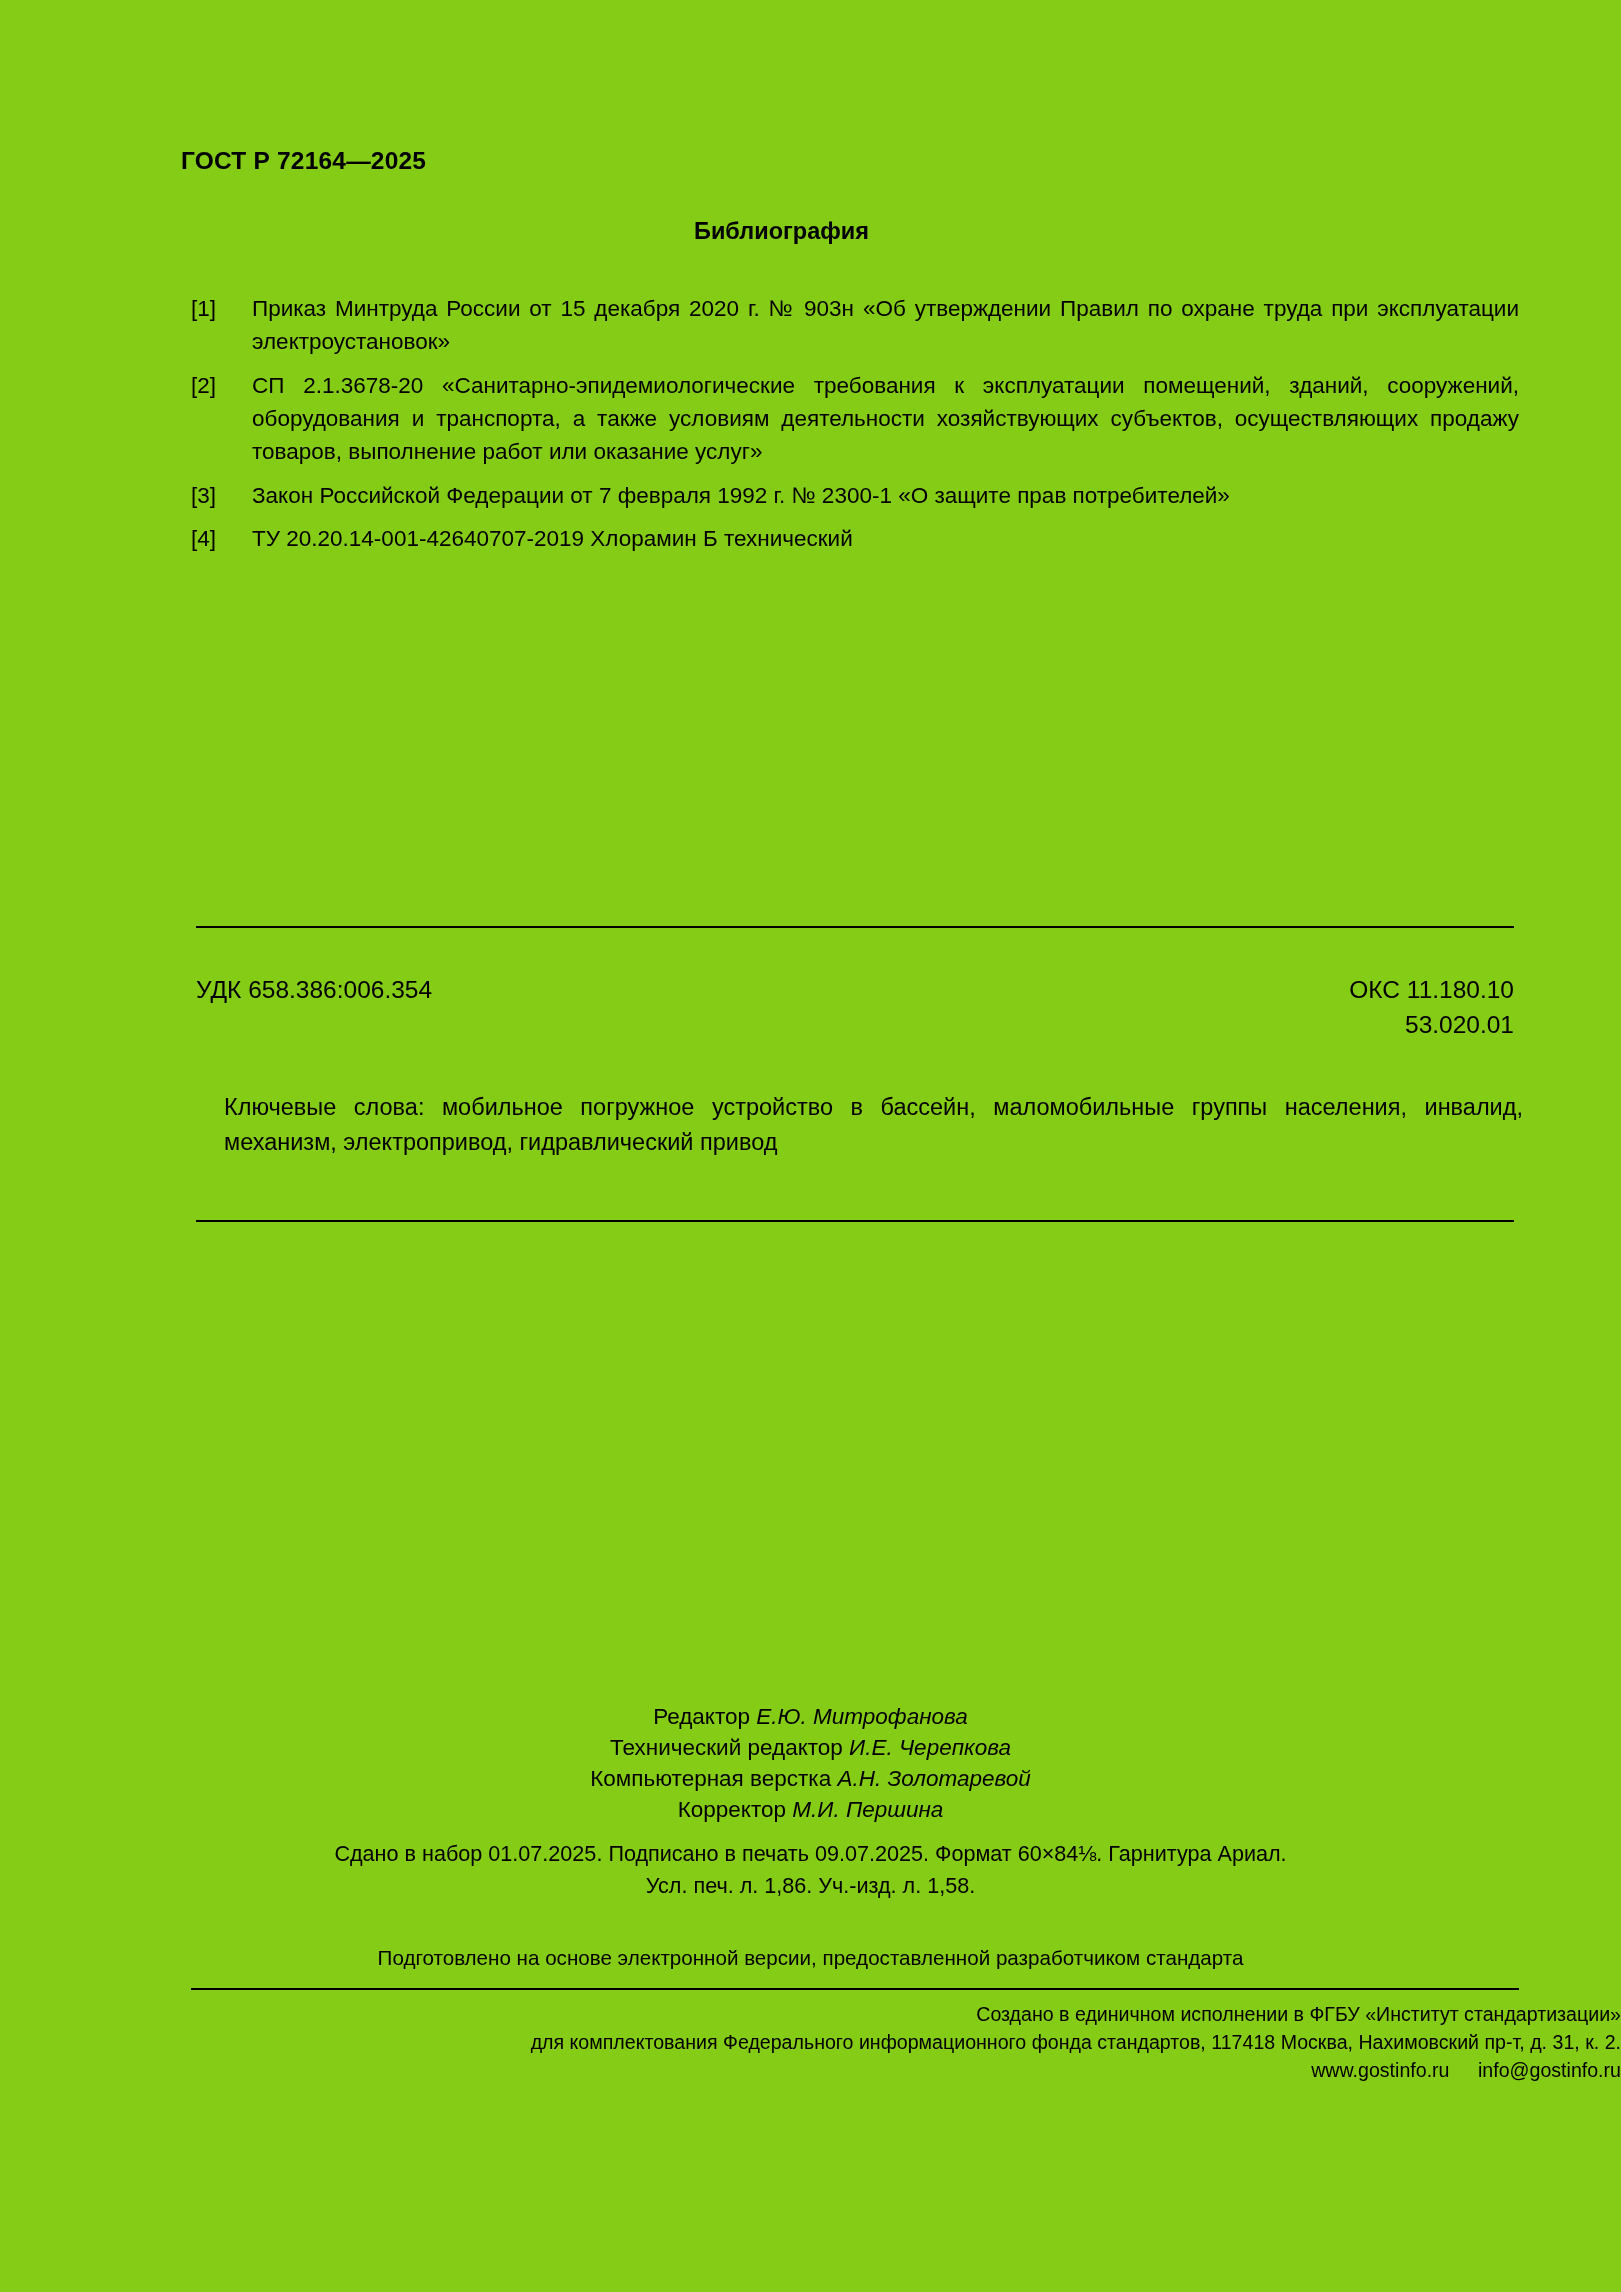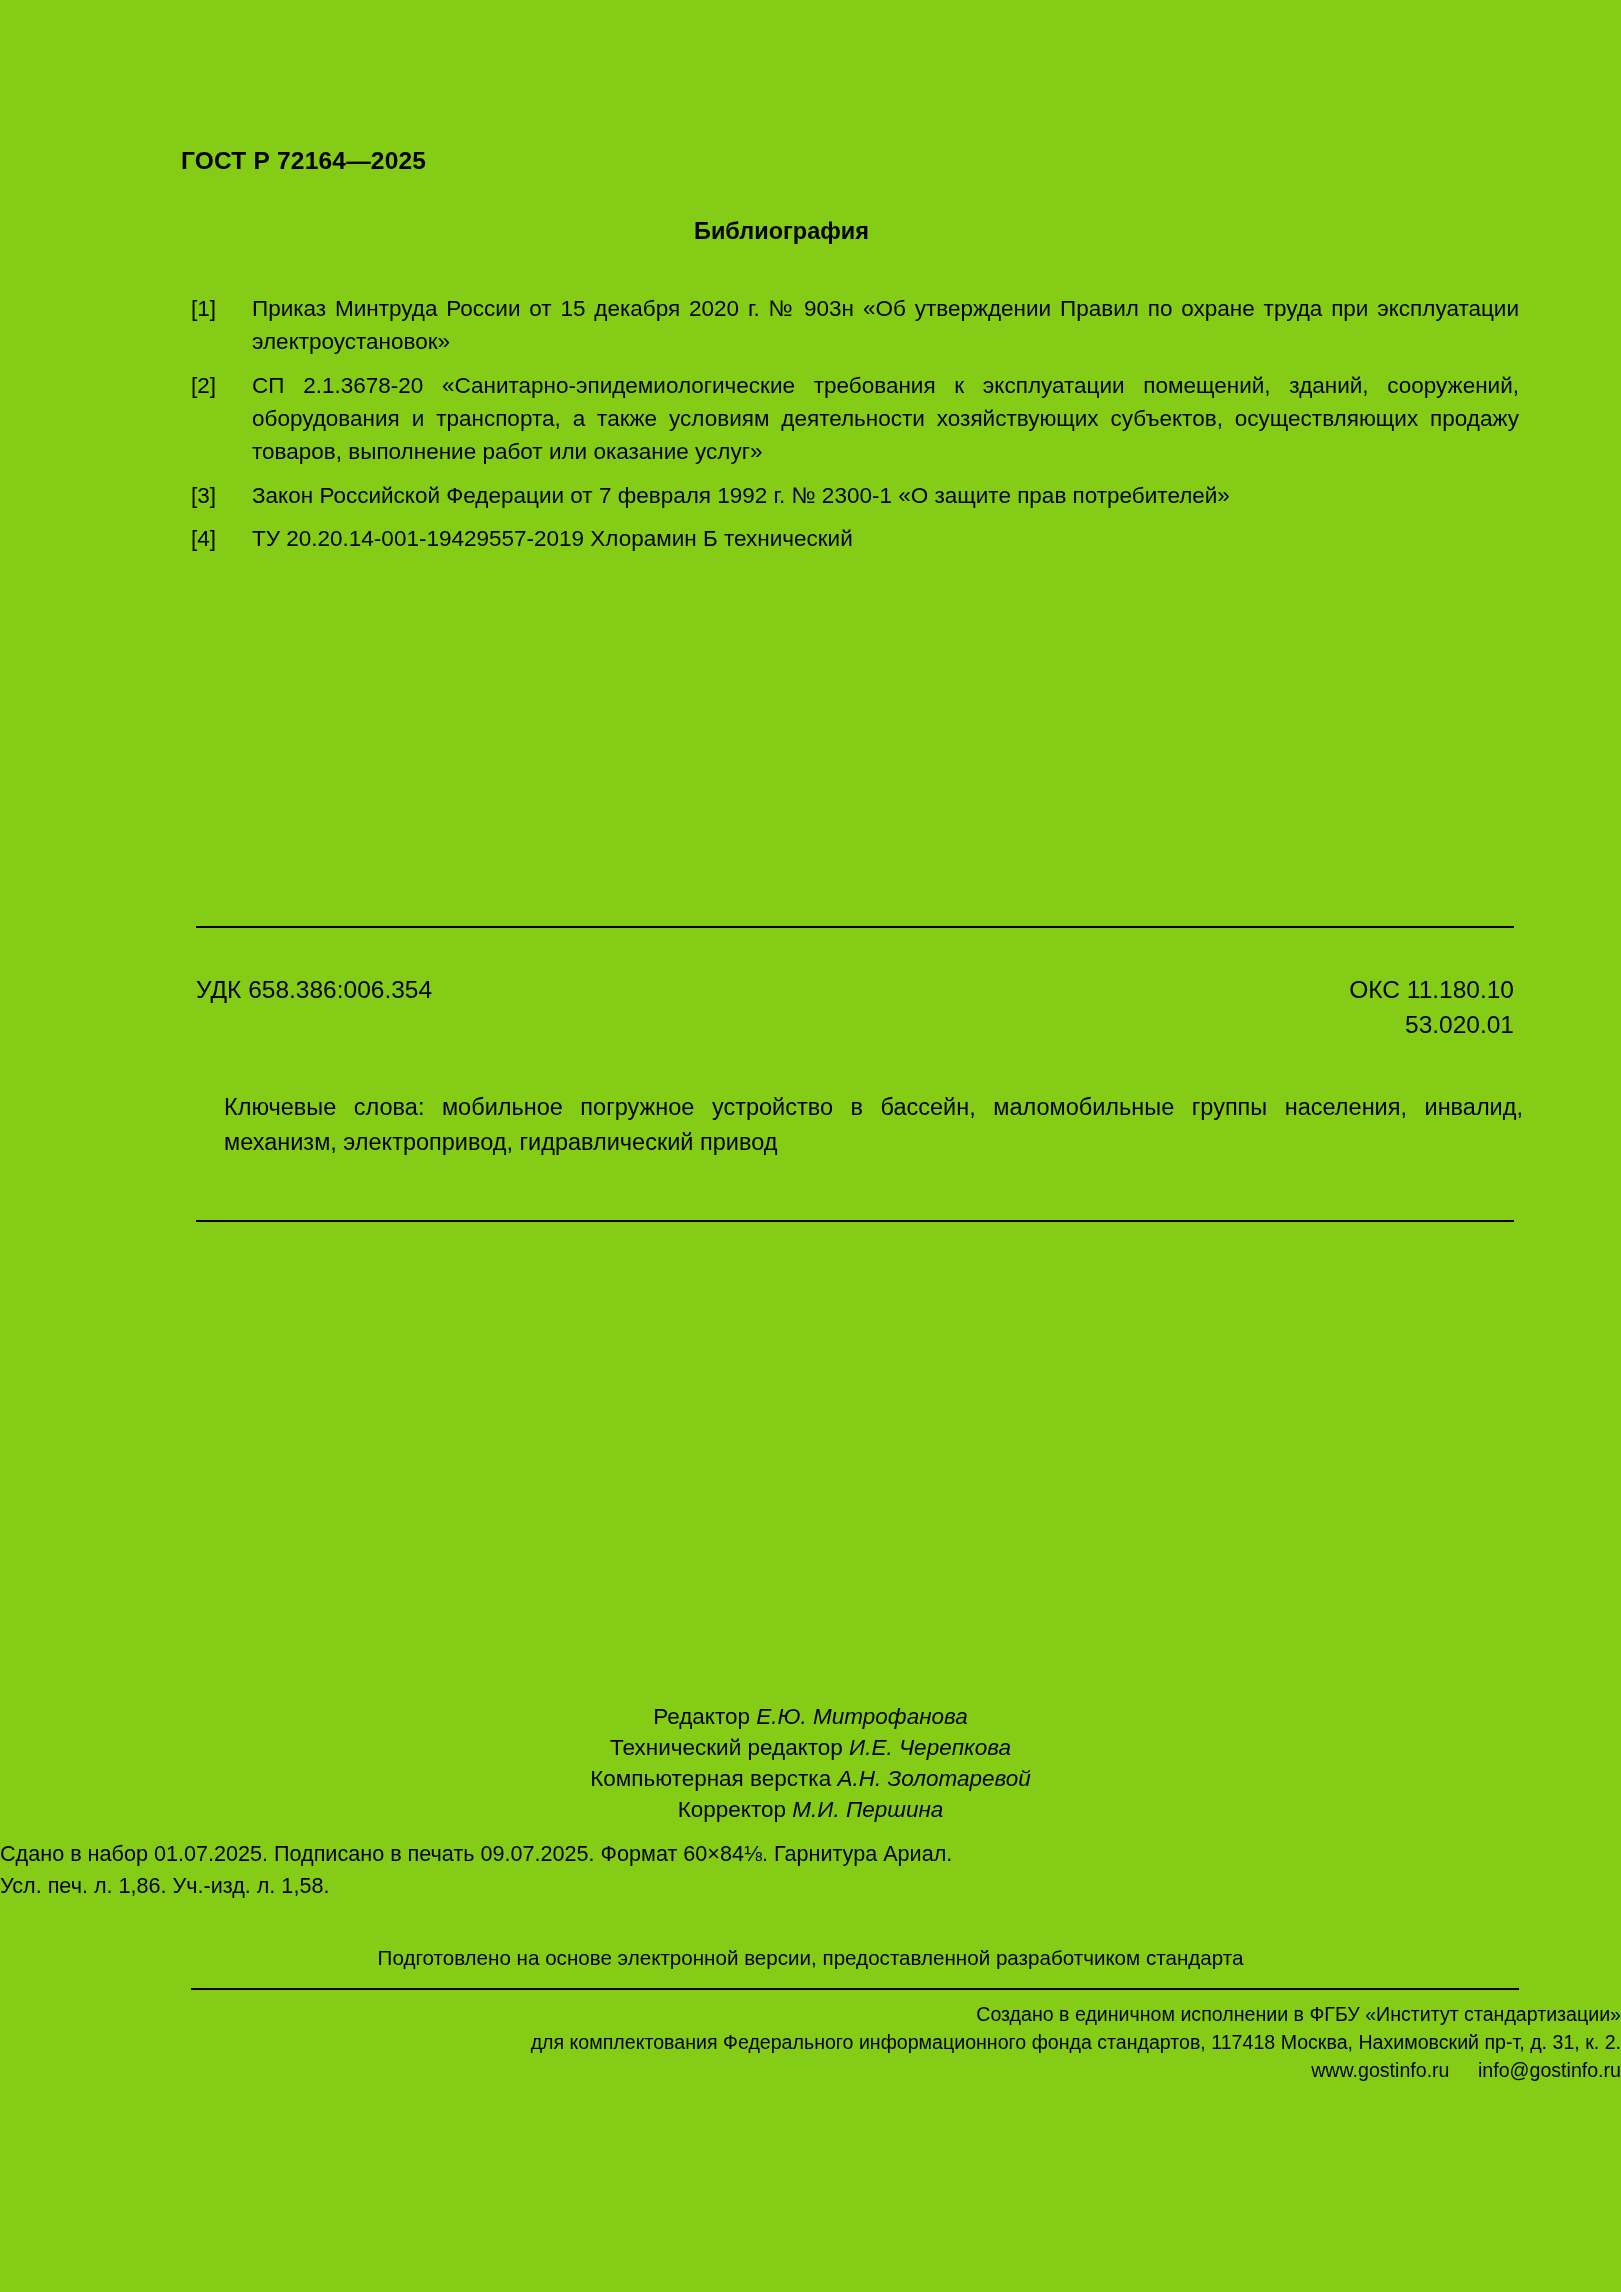--- a/index.html
+++ b/index.html
@@ -119,20 +119,21 @@
   }
   .credits .nm {
     font-style: italic;
   }
 
   .print-info {
     position: absolute;
     top: 1838px;
     left: 0;
     width: 1621px;
+    text-align: center;
     font-size: 21.6px;
     line-height: 32px;
   }
 
   .prepared {
     position: absolute;
     top: 1946px;
     left: 0;
     width: 1621px;
     text-align: center;
@@ -178,21 +179,21 @@
     <div class="biblio-item">
       <div class="biblio-num">[2]</div>
       <div class="biblio-text">СП 2.1.3678-20 «Санитарно-эпидемиологические требования к эксплуатации помещений, зданий, сооруже­ний, оборудования и транспорта, а также условиям деятельности хозяйствующих субъектов, осуществляю­щих продажу товаров, выполнение работ или оказание услуг»</div>
     </div>
     <div class="biblio-item">
       <div class="biblio-num">[3]</div>
       <div class="biblio-text">Закон Российской Федерации от 7 февраля 1992 г. № 2300-1 «О защите прав потребителей»</div>
     </div>
     <div class="biblio-item">
       <div class="biblio-num">[4]</div>
-      <div class="biblio-text">ТУ 20.20.14-001-19429557-2019 Хлорамин Б технический</div>
+      <div class="biblio-text">ТУ 20.20.14-001-42640707-2019 Хлорамин Б технический</div>
     </div>
   </div>
 
   <div class="rule rule-top"></div>
 
   <div class="udk-row">
     <div class="udk">УДК 658.386:006.354</div>
     <div class="oks">
       <div>ОКС 11.180.10</div>
       <div>53.020.01</div>

